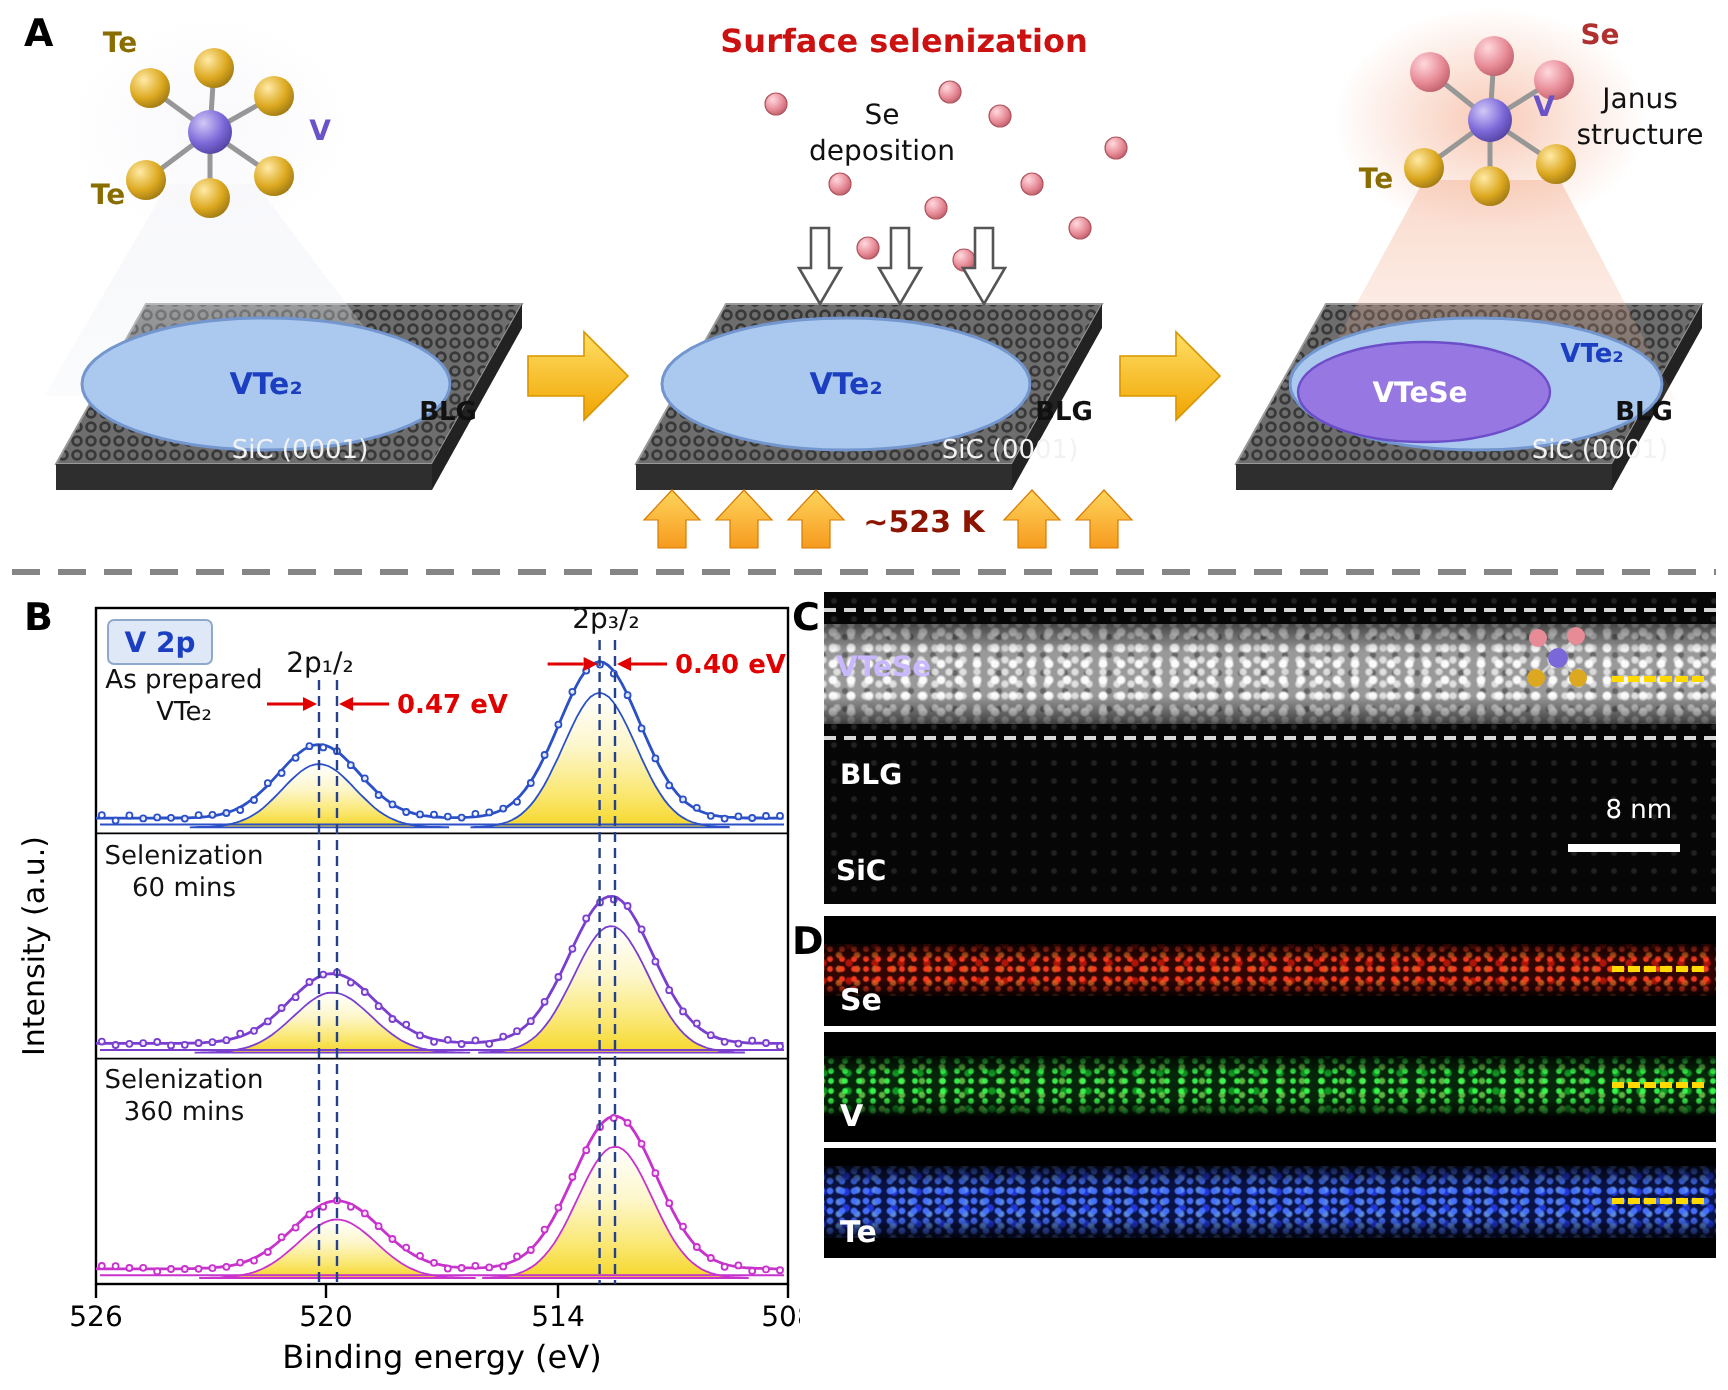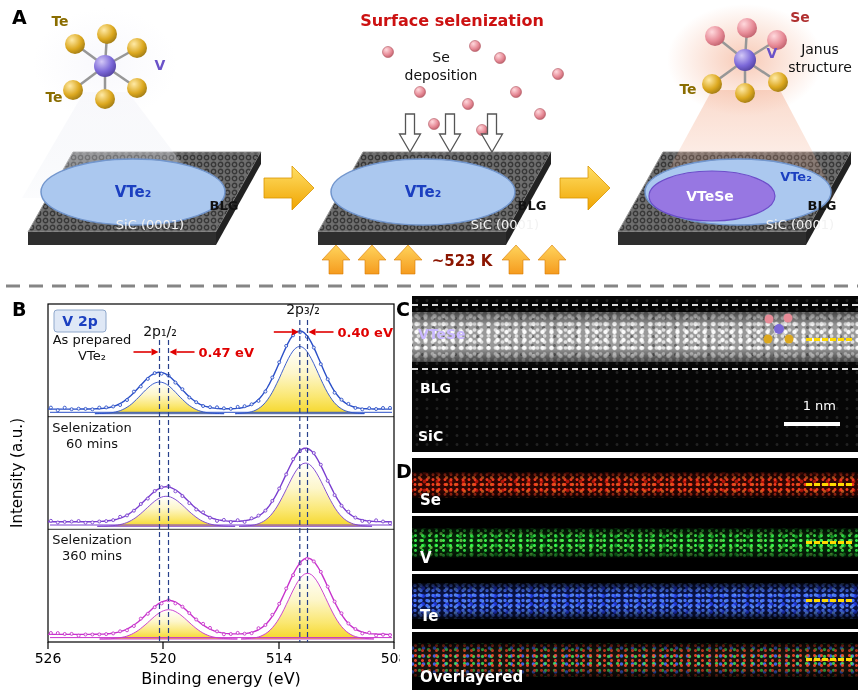--- a/index.html
+++ b/index.html
@@ -472,41 +472,36 @@
         <line x1="19" y1="19" x2="8" y2="29"></line>
           <line x1="19" y1="19" x2="29" y2="29"></line>
       </g>
       <circle cx="9" cy="9" r="4.5" fill="#e78b97"></circle>
         <circle cx="28" cy="8" r="4.5" fill="#e78b97"></circle>
       <circle cx="19" cy="19" r="5" fill="#7b68d8"></circle>
       <circle cx="8" cy="29" r="4.5" fill="#dca81f"></circle>
         <circle cx="29" cy="29" r="4.5" fill="#dca81f"></circle>
     </svg>
     <div class="ydash" style="top:42px"></div>
-    <div class="clabel" style="right:22px;top:102px;font-weight:400;font-size:13px">1 nm</div>
+    <div class="clabel" style="right:22px;top:102px;font-weight:400;font-size:13px">8 nm</div>
     <div class="scalebar" style="right:18px;bottom:26px"></div>
   </div>
 
   <div class="plabel" style="left:396px;top:460px">D</div>
   <div id="eds">
     <div class="strip">
       <div class="band band-se"></div>
       <div class="ydash" style="top:45%"></div>
       <span class="dlabel">Se</span>
     </div>
     <div class="strip">
       <div class="band band-v"></div>
       <div class="ydash" style="top:45%"></div>
       <span class="dlabel">V</span>
     </div>
     <div class="strip">
       <div class="band band-te"></div>
       <div class="ydash" style="top:45%"></div>
       <span class="dlabel">Te</span>
     </div>
-    <div class="strip last">
-      <div class="band band-ov"></div>
-      <div class="ydash" style="top:45%"></div>
-      <span class="dlabel">Overlayered</span>
-    </div>
   </div>
 
 </div>
 
 </body></html>

